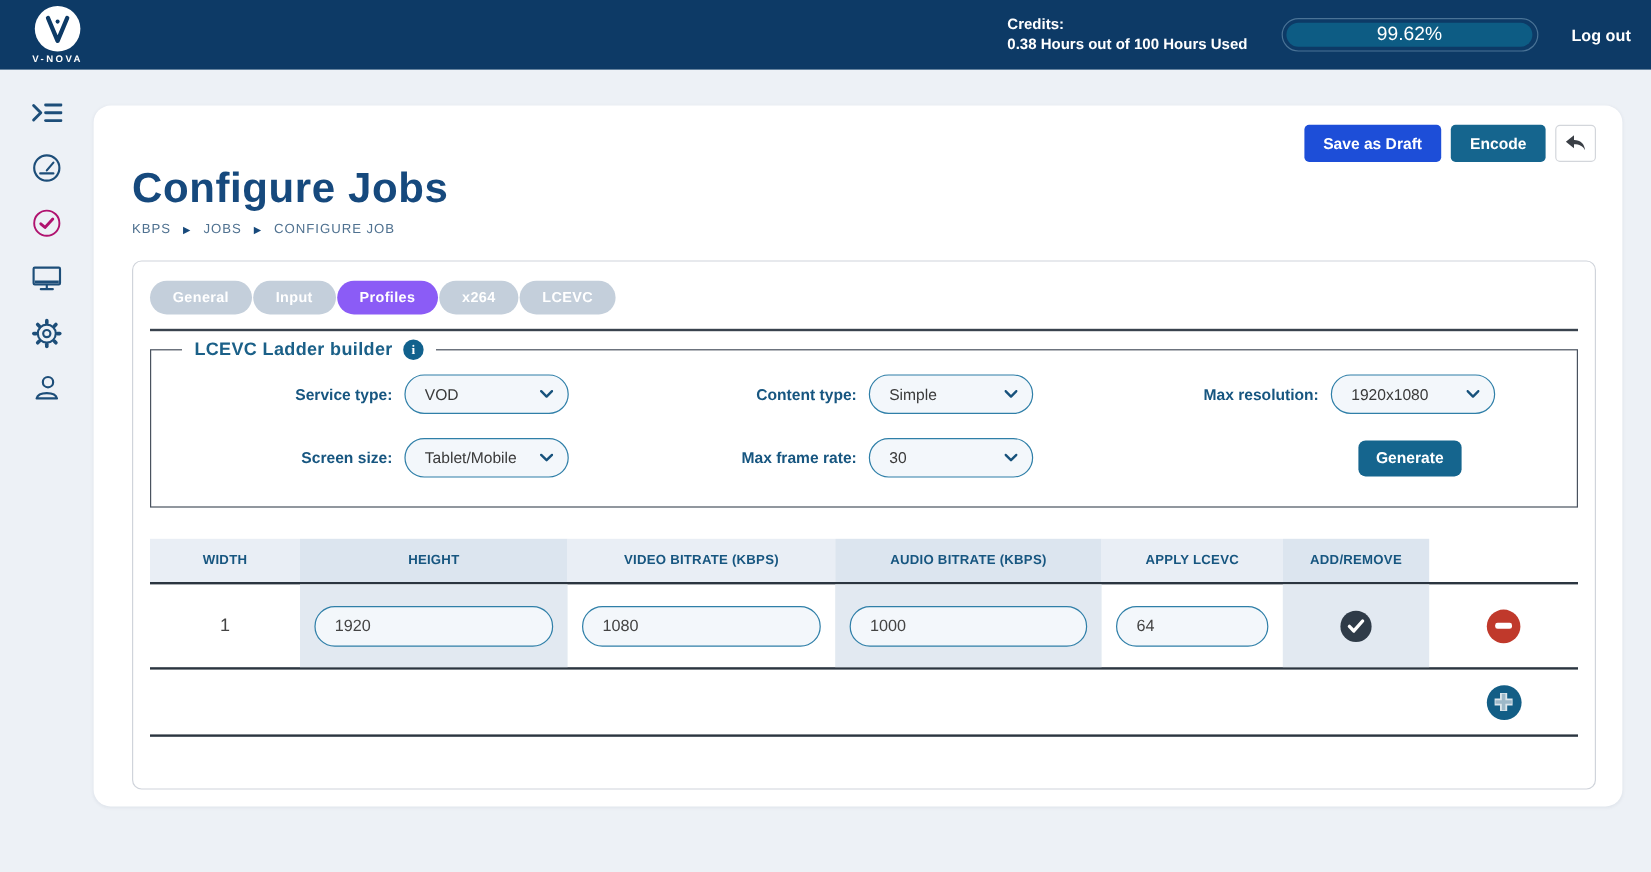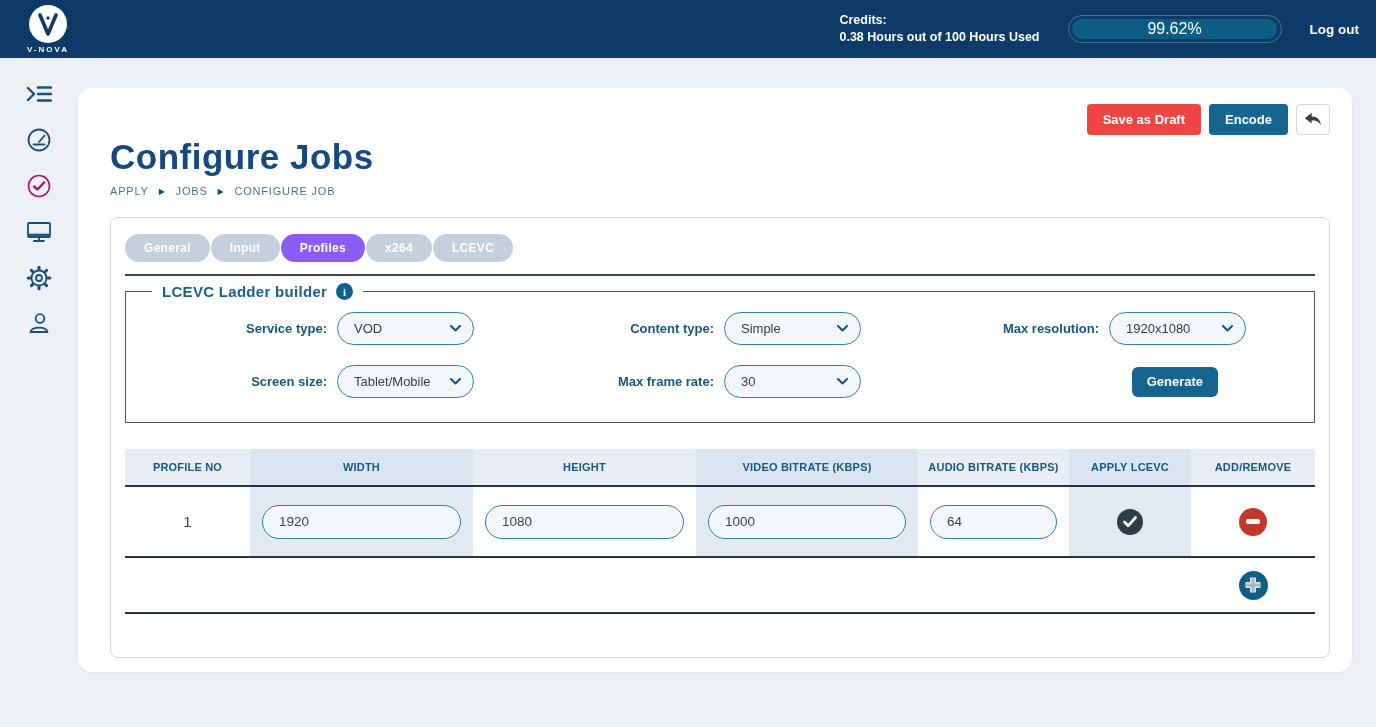--- a/index.html
+++ b/index.html
@@ -29,21 +29,21 @@
   .side-icon { width:26px; height:26px; display:flex; align-items:center;
     justify-content:center; cursor:pointer; }
 
   .card { flex:1; margin:30px 24px 0 0; height:584px; background:#ffffff;
     border-radius:14px; padding:16px 22px 24px 32px; box-shadow:0 1px 3px rgba(20,40,70,.06); }
 
   
   .actions { display:flex; justify-content:flex-end; gap:8px; height:31px; }
   .btn { border:none; border-radius:4px; color:#ffffff; font-weight:700; font-size:13px;
     padding:0 16px; height:31px; cursor:pointer; font-family:"Liberation Sans",sans-serif; }
-  .btn-orange { background:#ef4444; }
+  .btn-orange { background:#1d4ed8; }
   .btn-blue { background:#15658e; }
   .btn-undo { width:34px; height:31px; background:#ffffff; border:1px solid #d3d6db;
     border-radius:4px; display:flex; align-items:center; justify-content:center; cursor:pointer; }
 
   .page-title { color:#16497d; font-size:35px; font-weight:700; letter-spacing:.5px;
     margin-top:2px; }
   .breadcrumb { display:flex; align-items:center; gap:10px; margin-top:8px;
     font-size:11px; letter-spacing:.8px; color:#4f7190; }
   .crumb { cursor:pointer; }
   .crumb-sep { color:#17497b; font-size:8px; font-family:"DejaVu Sans",sans-serif; }
@@ -190,21 +190,21 @@
       <div class="btn-undo">
         <svg width="22" height="18" viewBox="0 0 24 20">
           <path d="M10.5 2 L3 8 L10.5 14 V10.2 C15.5 10.2 18.8 12 20.8 15.8 C20.3 9.4 16.2 6.1 10.5 6.2 Z" fill="#3a3f46"></path>
         </svg>
       </div>
     </div>
 
     <div class="page-title">Configure Jobs</div>
 
     <div class="breadcrumb">
-      <span class="crumb">APPLY</span>
+      <span class="crumb">KBPS</span>
       <span class="crumb-sep">▶</span>
       <span class="crumb">JOBS</span>
       <span class="crumb-sep">▶</span>
       <span class="crumb">CONFIGURE JOB</span>
     </div>
 
     <div class="box">
       <div class="tabs">
         <div class="tab">General</div>
         <div class="tab">Input</div>
@@ -266,21 +266,20 @@
             </div>
           </div>
           <div class="gen-wrap">
             <button class="btn-generate">Generate</button>
           </div>
         </div>
       </fieldset>
 
       <div class="ptable">
         <div class="trow head">
-          <div class="tcell">PROFILE NO</div>
           <div class="tcell">WIDTH</div>
           <div class="tcell">HEIGHT</div>
           <div class="tcell">VIDEO BITRATE (KBPS)</div>
           <div class="tcell">AUDIO BITRATE (KBPS)</div>
           <div class="tcell">APPLY LCEVC</div>
           <div class="tcell">ADD/REMOVE</div>
         </div>
 
         <div class="trow body">
           <div class="tcell">

